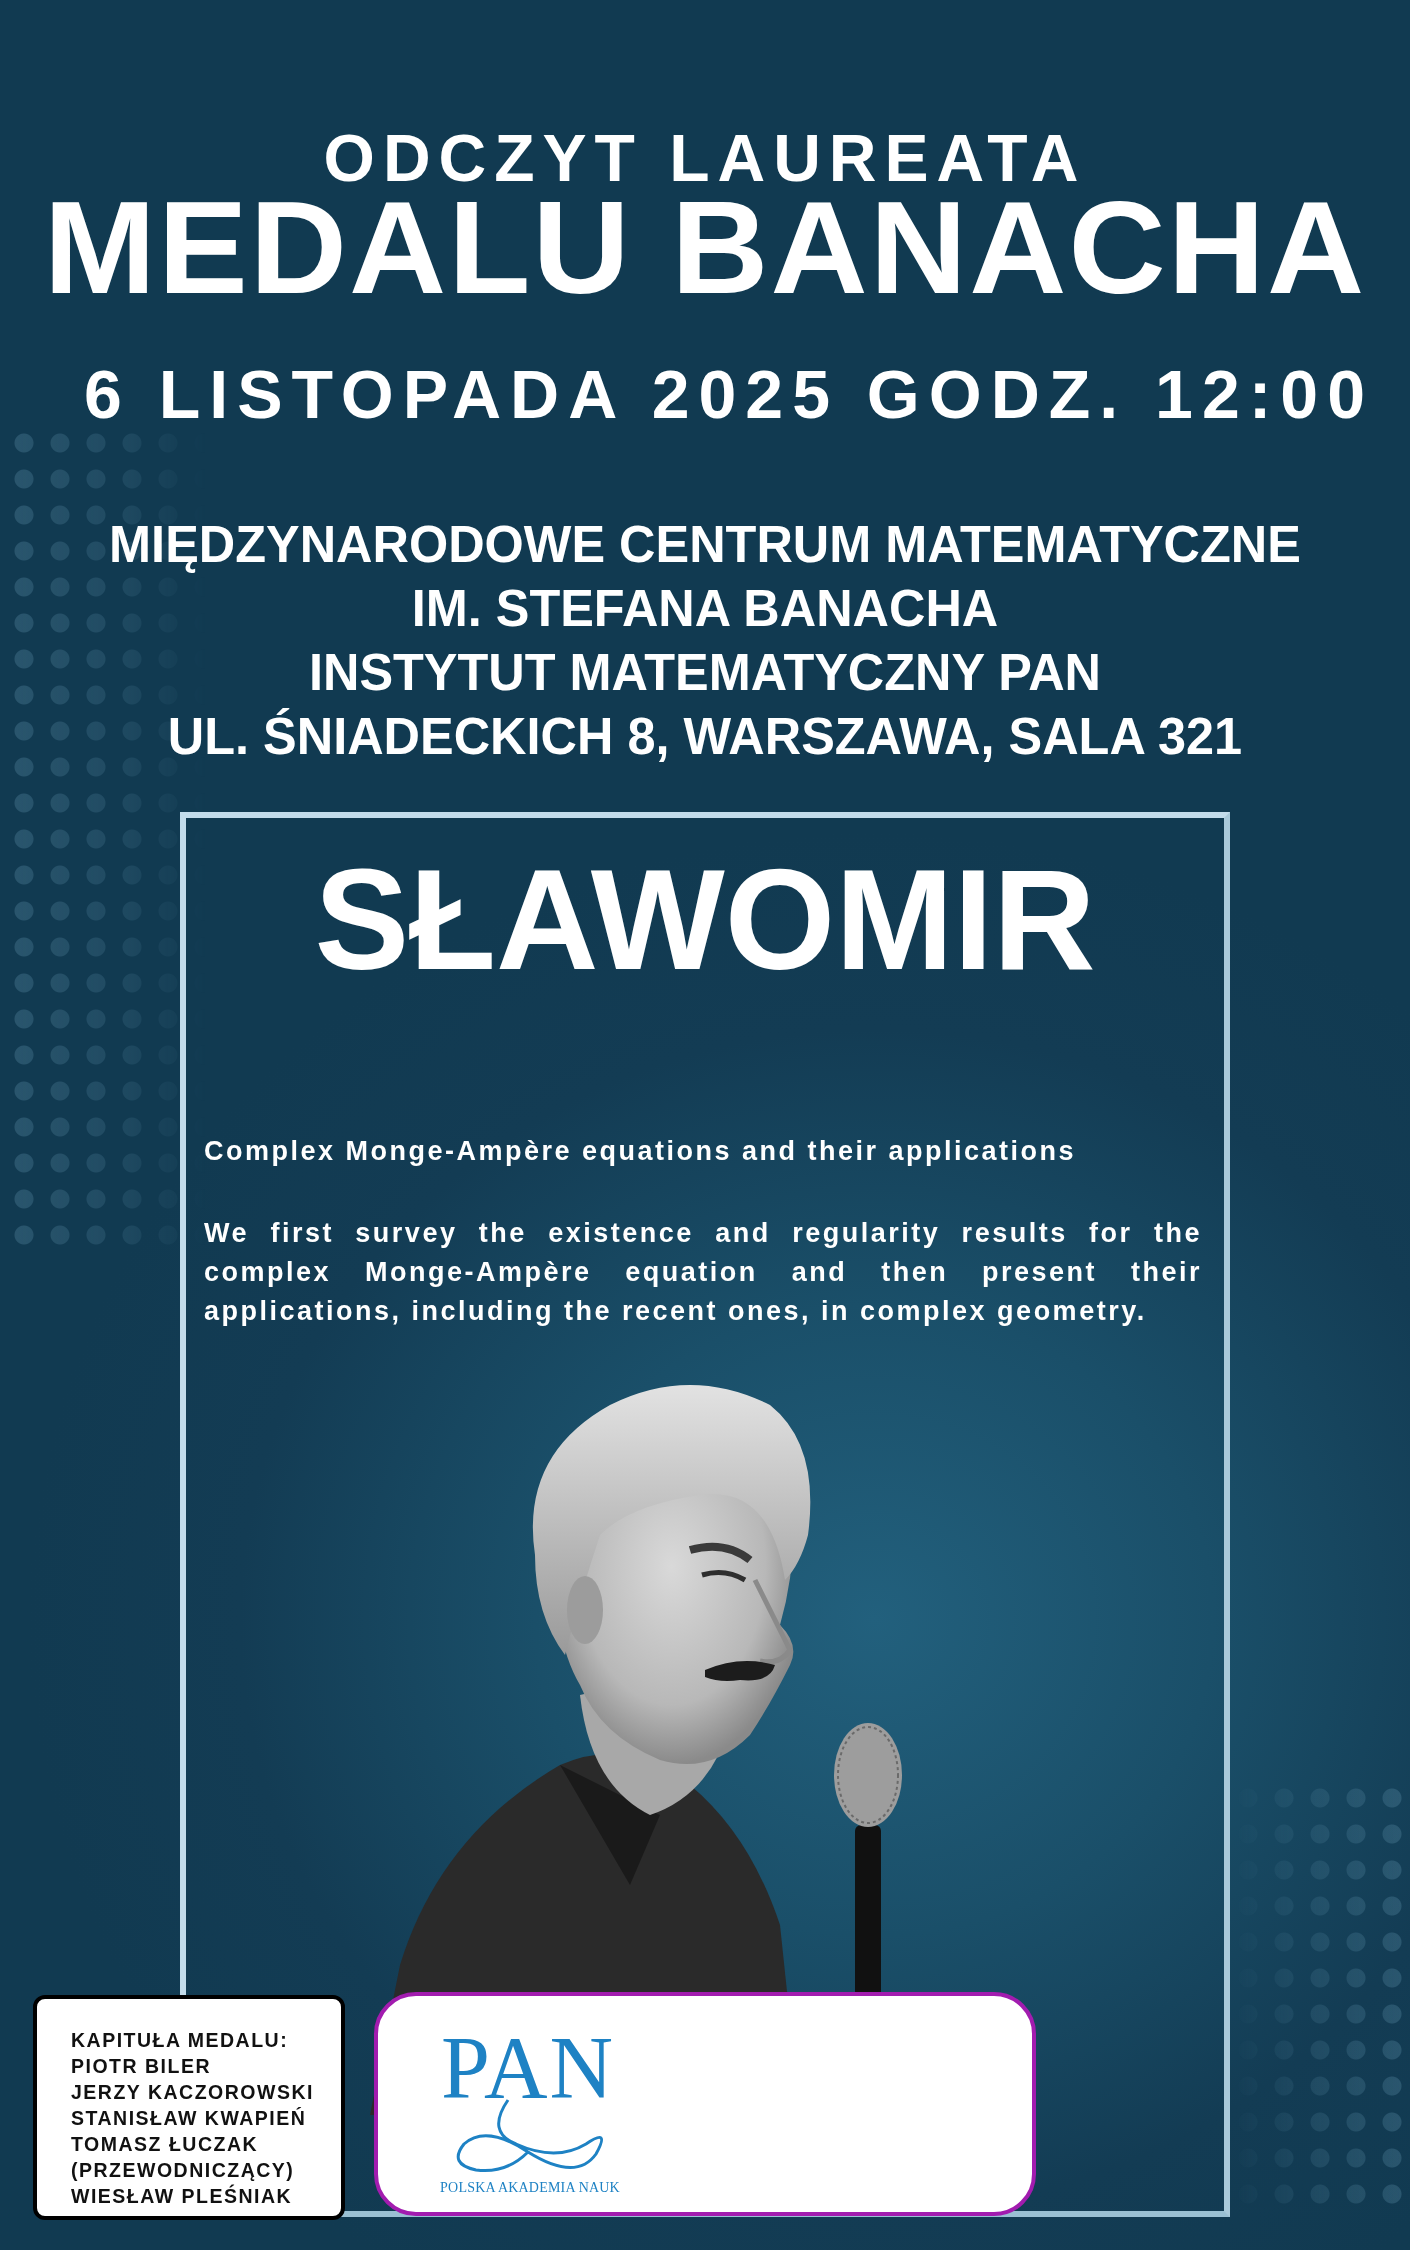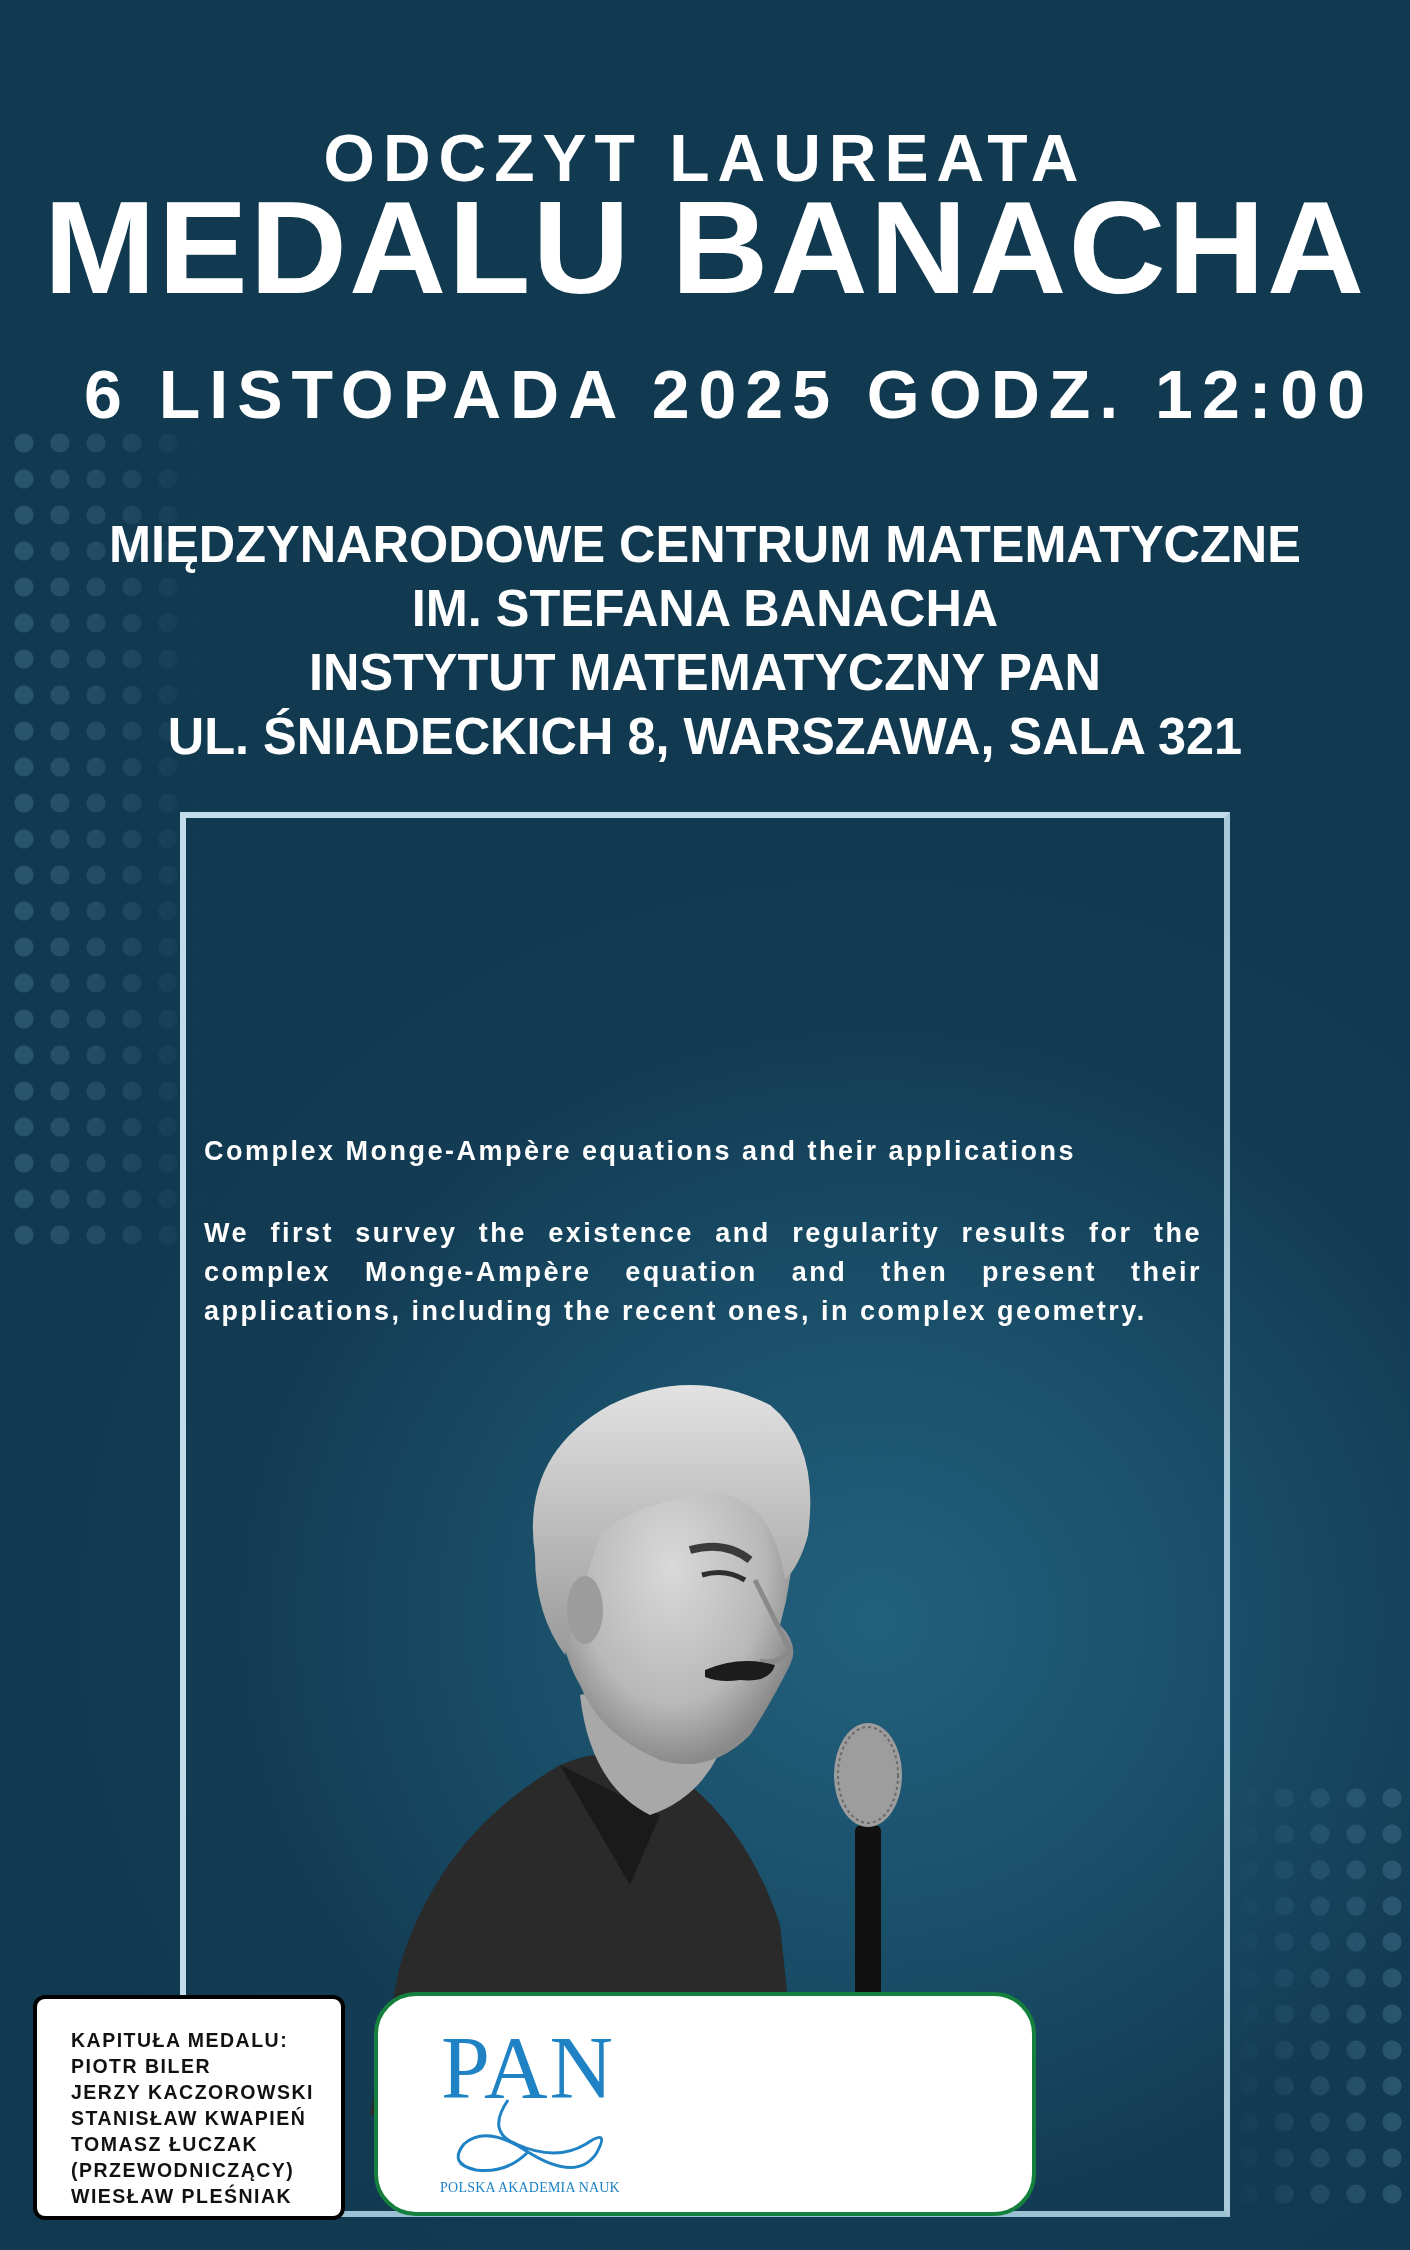--- a/index.html
+++ b/index.html
@@ -68,21 +68,21 @@
     position: absolute; left: 330px; top: 1365px; width: 690px; height: 750px;
   }
   .committee {
     position: absolute; left: 33px; top: 1995px; width: 312px; height: 225px;
     background: #ffffff; border: 4px solid #000; border-radius: 12px;
     color: #111; padding: 28px 0 0 34px;
     font-weight: 700; font-size: 19.5px; line-height: 26px; letter-spacing: 1.5px;
   }
   .logos {
     position: absolute; left: 374px; top: 1992px; width: 662px; height: 224px;
-    background: #ffffff; border: 4px solid #15803d; border-radius: 42px; padding-left: 20px;
+    background: #ffffff; border: 4px solid #a21caf; border-radius: 42px; padding-left: 20px;
   }
   .pan-logo { position: absolute; left: 60px; top: 28px; width: 180px; height: 175px; }
   .pan-letters {
     position: absolute; left: 0; top: 0; width: 180px; text-align: center;
     font-family: "Liberation Serif", serif; color: #1e82c4; font-size: 88px; line-height: 88px; letter-spacing: 2px;
   }
   .pan-sub {
     position: absolute; left: -8px; top: 156px; width: 200px; text-align: center;
     font-family: "Liberation Serif", serif; color: #1e82c4; font-size: 14px; letter-spacing: 0.2px; white-space: nowrap;
   }
@@ -110,20 +110,21 @@
 <div class="venue">
   <div>MIĘDZYNARODOWE CENTRUM MATEMATYCZNE</div>
   <div>IM. STEFANA BANACHA</div>
   <div>INSTYTUT MATEMATYCZNY PAN</div>
   <div>UL. ŚNIADECKICH 8, WARSZAWA, SALA 321</div>
 </div>
 
 <div class="frame"></div>
 
 <div class="speaker">
+  <div>SŁAWOMIR</div>
 </div>
 
 <div class="talk-title">Complex Monge-Ampère equations and their applications</div>
 <div class="abstract">We first survey the existence and regularity results for the complex Monge-Ampère equation and then present their applications, including the recent ones, in complex geometry.</div>
 
 <svg class="photo" viewBox="0 0 690 750" xmlns="http://www.w3.org/2000/svg">
   <defs>
     <radialGradient id="face" cx="50%" cy="45%" r="55%">
       <stop offset="0%" stop-color="#d9d9d9"></stop>
       <stop offset="70%" stop-color="#b8b8b8"></stop>

